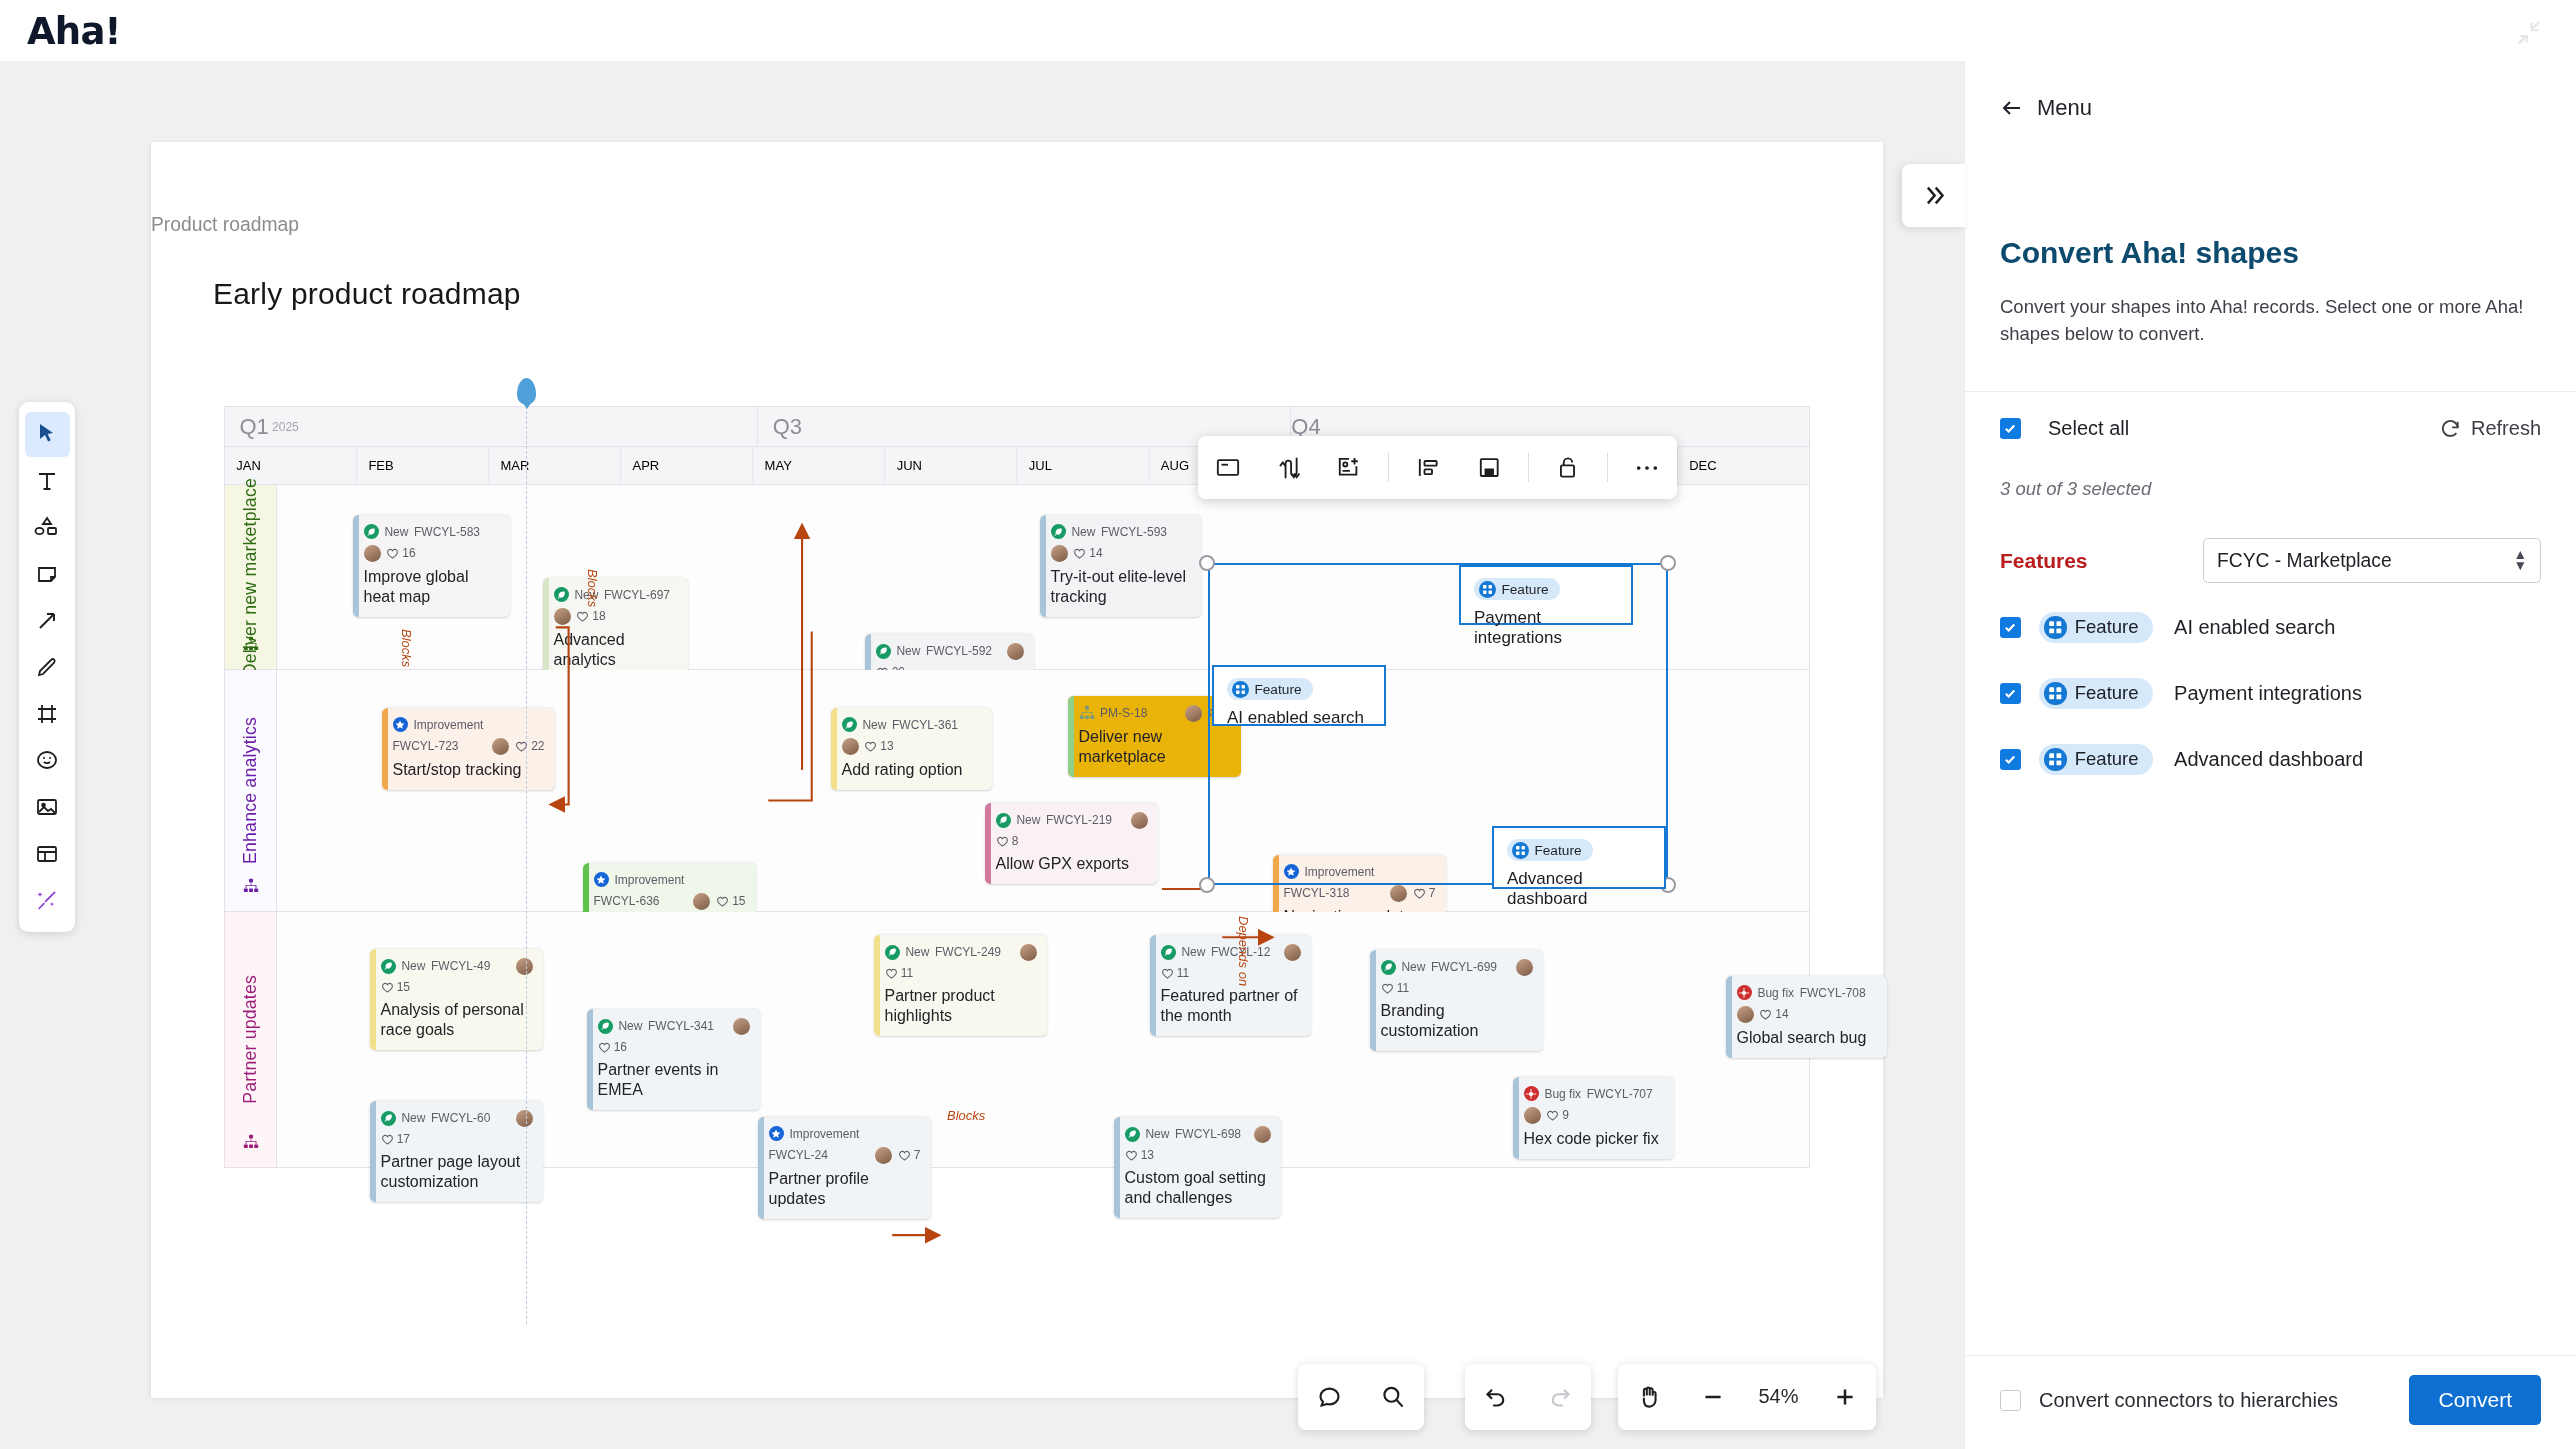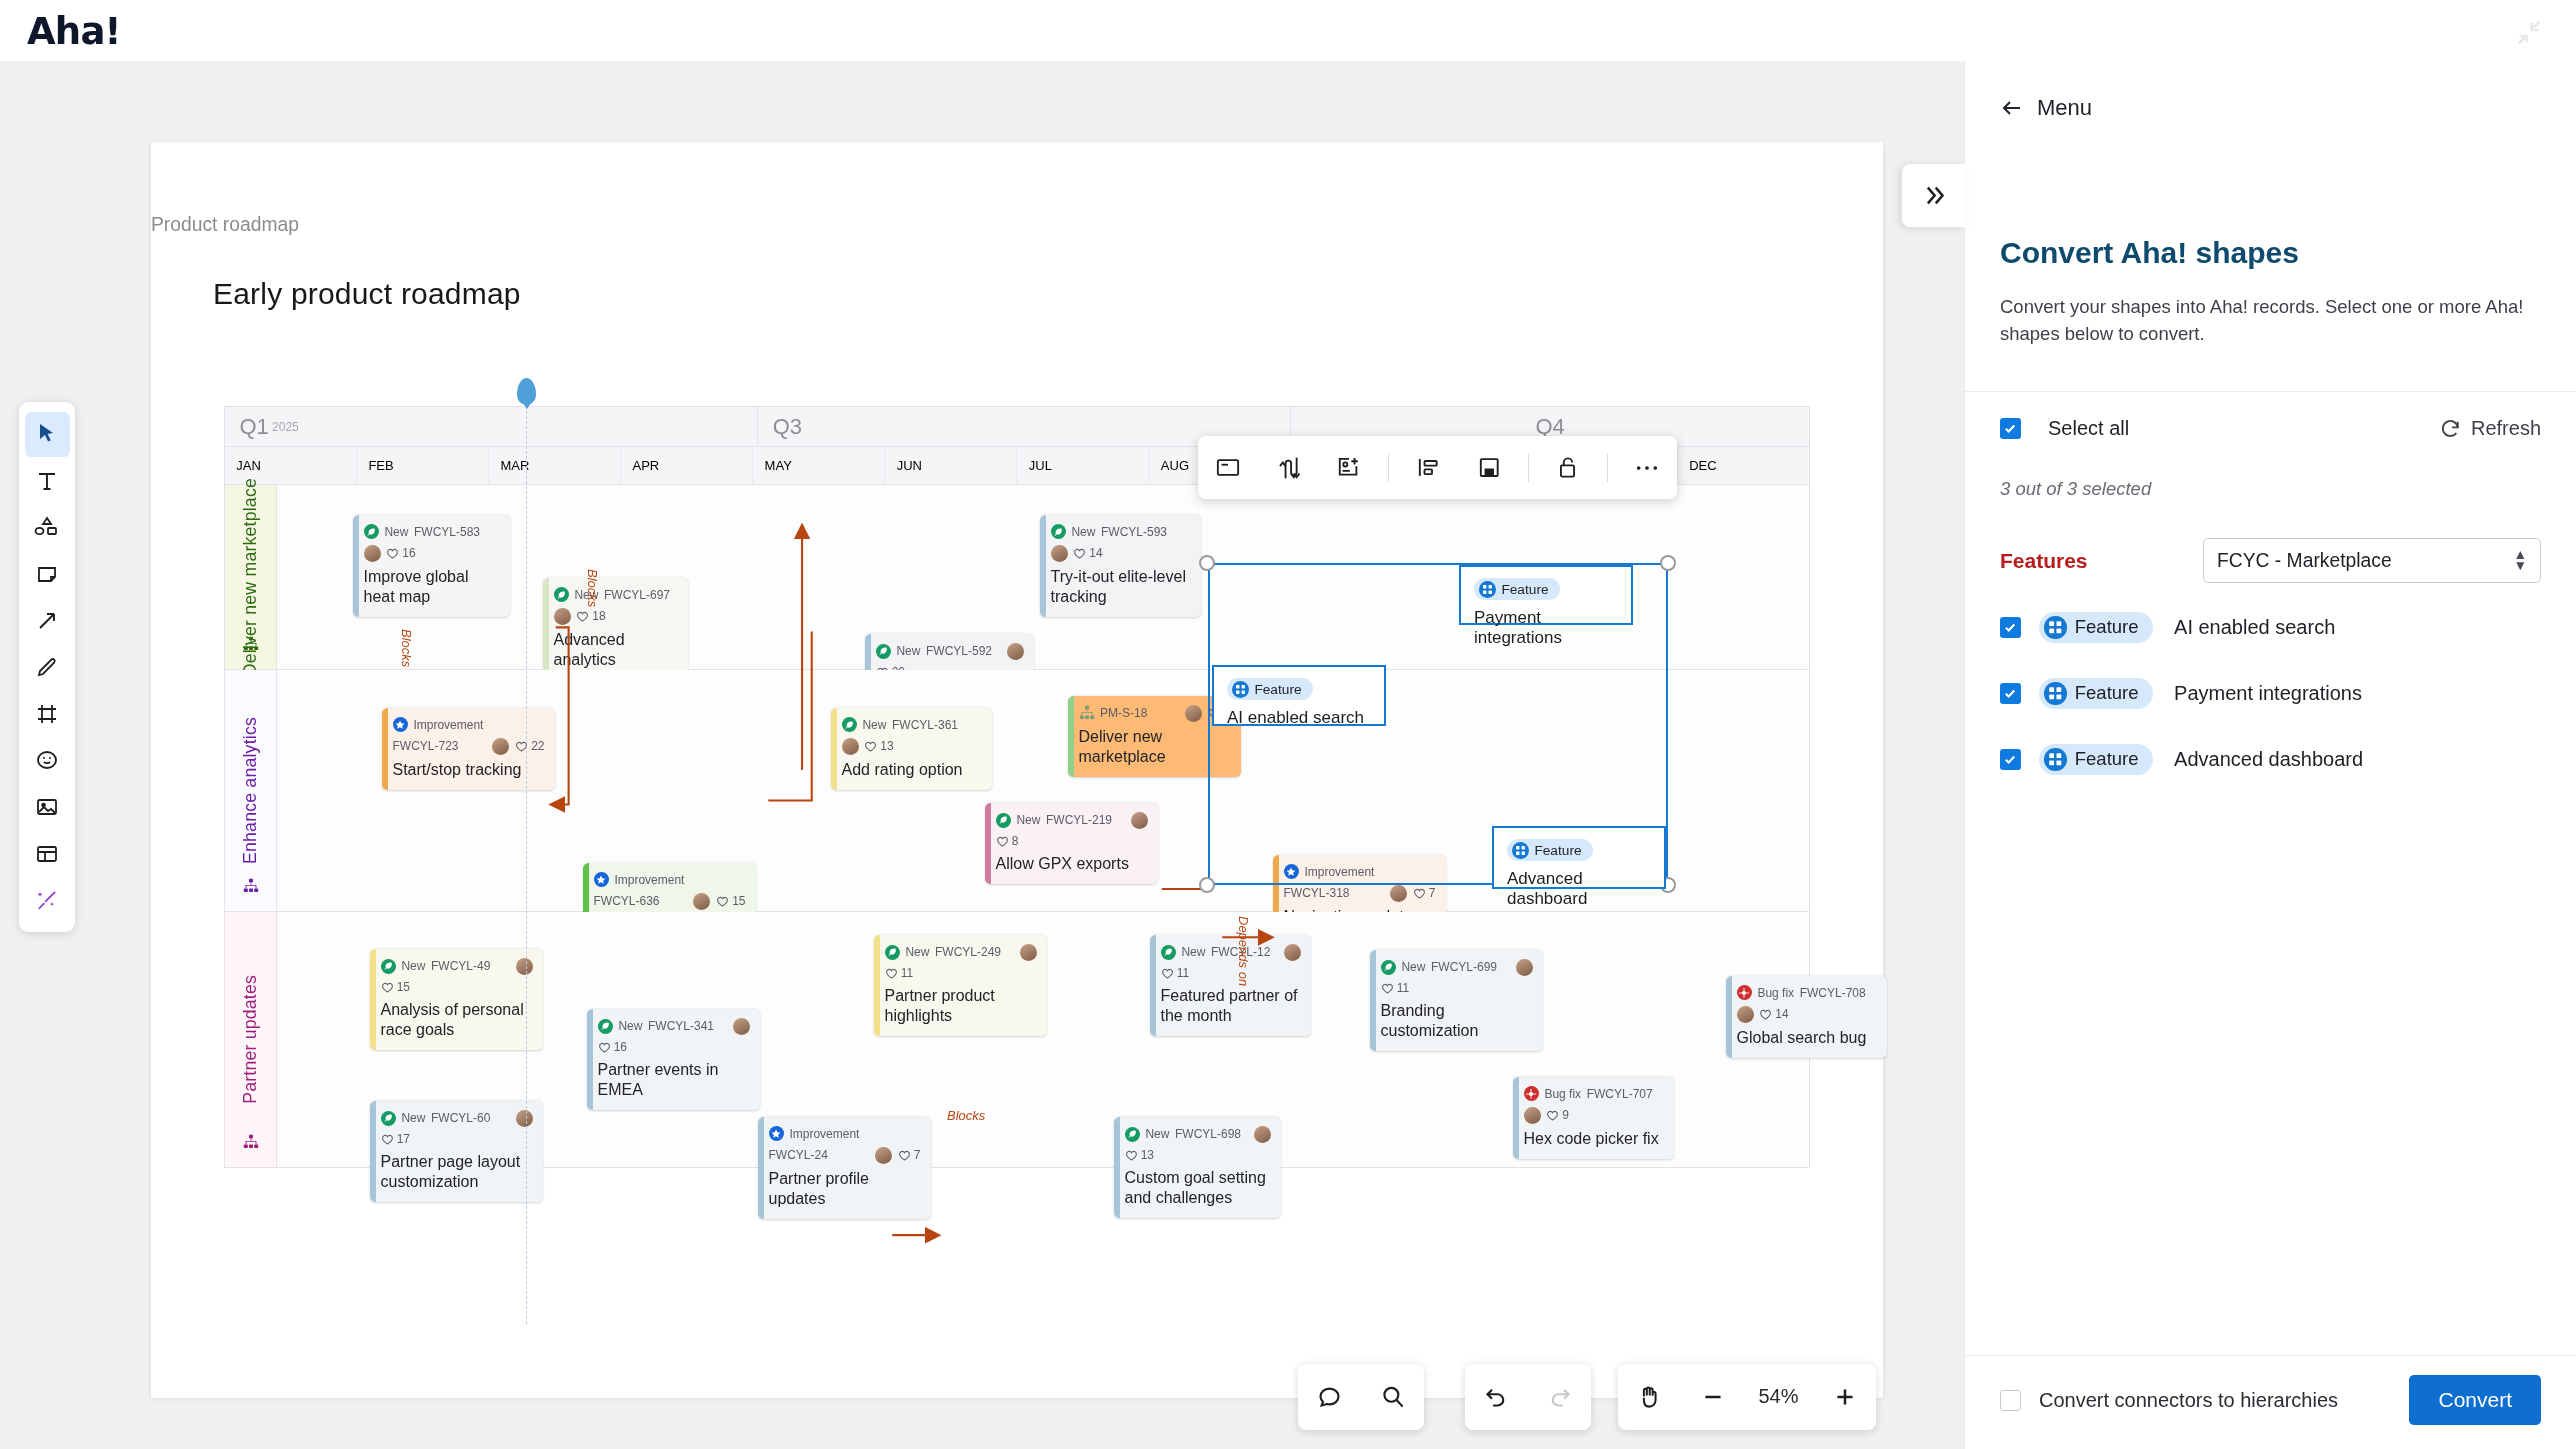--- a/index.html
+++ b/index.html
@@ -73,21 +73,21 @@
   }
   .tl-months {
     position: relative; height: 39px; background: #f5f5f7;
     border: 0.8px solid #e5e0ea; display: flex;
   }
   .q-cell {
     flex: 1; position: relative; display: flex; align-items: center;
     padding-left: 14.5px; border-right: 0.8px solid #e2e2ea;
     font-size: 22px; color: #8e8e97; font-weight: 400;
   }
-  .q-cell:last-child { border-right: none; justify-content: center; padding-left: 0; }
+  .q-cell:last-child { border-right: none; padding-left: 0; }
   .q-cell .yr { font-size: 12px; margin-left: 3.2px; color: #a5a5ad; }
   .m-cell {
     flex: 1; display: flex; align-items: center; padding-left: 11.3px;
     border-right: 0.8px solid #e8e8ee; font-size: 13px; color: #000000;
   }
   .m-cell:last-child { border-right: none; }
 
   .today-pin {
     position: absolute; left: 293px; top: -28px; width: 19.3px; height: 27px;
     background: #4f9fd8; z-index: 6;
@@ -516,21 +516,21 @@
                   <span class="avatar"></span>
                   <span class="votes">
                     <svg width="13" height="13" viewBox="0 0 16 16" fill="none" stroke="#5c5c66" stroke-width="1.3">
                       <path d="M8 13.5S2 10 2 6.2A3.2 3.2 0 018 4.6a3.2 3.2 0 016 1.6C14 10 8 13.5 8 13.5z"></path>
                     </svg>
                     <span>13</span>
                   </span>
                 </div>
                 <div class="title">Add rating option</div>
               </div>
-              <div class="card" style="left: 791px; top: 26px; width: 173px; min-height: 63px; background: #fdba74;">
+              <div class="card" style="left: 791px; top: 26px; width: 173px; min-height: 63px; background: #eab308;">
                 <div class="stripe" style="background:#8fd08a"></div>
                 <div class="meta">
                   <svg width="16" height="16" viewBox="0 0 20 20" fill="#7a9a7a">
                     <rect x="7.5" y="1" width="5" height="4.5" rx="1"></rect>
                     <rect x="1" y="13" width="5" height="4.5" rx="1"></rect>
                     <rect x="7.5" y="13" width="5" height="4.5" rx="1"></rect>
                     <rect x="14" y="13" width="5" height="4.5" rx="1"></rect>
                     <path d="M9.6 5.5v3.2H3.2V13h1.1V9.8h11.4V13h1.1V8.7h-6.3V5.5z"></path>
                   </svg>
                   <span>PM-S-18</span>

